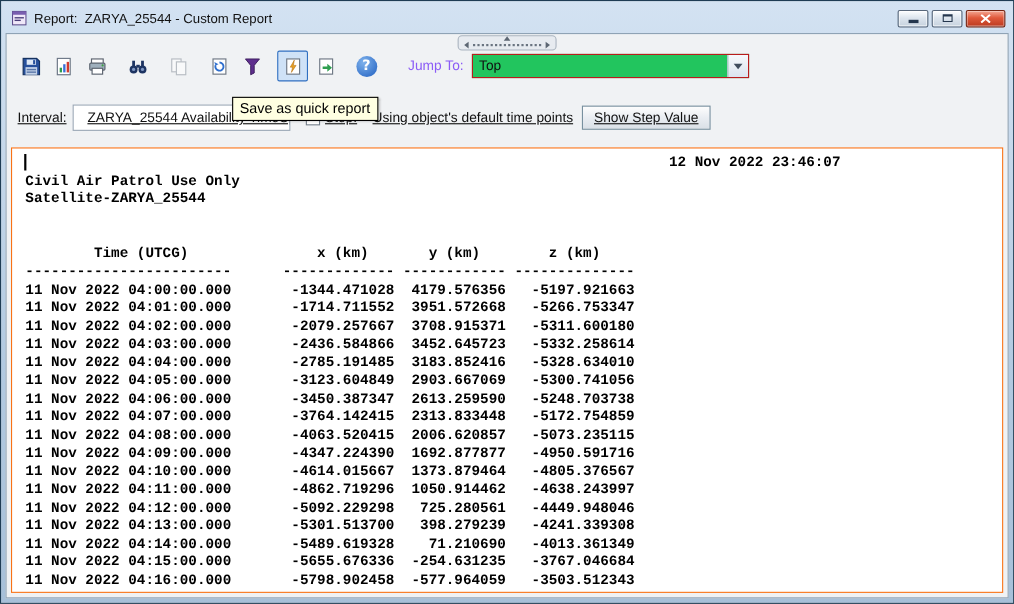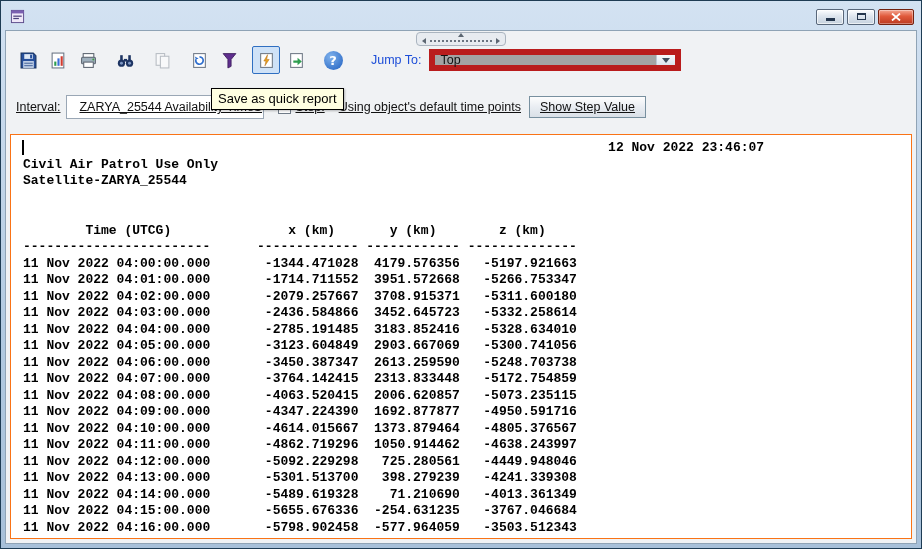--- a/index.html
+++ b/index.html
@@ -33,23 +33,23 @@
   
   .toolbar{position:absolute;top:14px;left:8px;height:30px;display:flex;align-items:center;}
   .tb-btn{width:26px;height:26px;display:flex;align-items:center;justify-content:center;
     border:1px solid transparent;border-radius:2px;margin-right:2px;}
   .tb-btn.active{border:1px solid #2f6fc1;background:#cfe2f7;}
   .tb-btn.disabled{opacity:.55;}
   .sp{width:7px;}
   .help-circle{width:19px;height:19px;border-radius:50%;
     background:radial-gradient(circle at 35% 30%,#7fb2ec,#1f5fc0);color:#fff;font-weight:bold;
     display:flex;align-items:center;justify-content:center;font-size:13px;font-family:"DejaVu Sans",sans-serif;}
-  .jump-label{margin-left:22px;font-size:12.5px;color:#1d4ed8;}
-  .combo{margin-left:7px;width:252px;height:22px;box-sizing:border-box;background:#a3a3a3;
-    border:6px solid #b91c1c;display:flex;align-items:center;}
+  .jump-label{margin-left:22px;font-size:12.5px;color:#8b5cf6;}
+  .combo{margin-left:7px;width:252px;height:22px;box-sizing:border-box;background:#22c55e;
+    border:1px solid #b91c1c;display:flex;align-items:center;}
   .combo-value{padding-left:6px;font-size:12.5px;color:#111;flex:1;}
   .combo-arrow{width:18px;height:100%;background:linear-gradient(#f6f9fc,#dbe4ee);border-left:1px solid #bcc8d4;
     display:flex;align-items:center;justify-content:center;}
   .tri-down{width:0;height:0;border-left:4px solid transparent;border-right:4px solid transparent;border-top:5px solid #3f4c5c;}
   
   .options{position:absolute;left:10px;top:63px;height:26px;display:flex;align-items:center;font-size:12.5px;color:#111;text-decoration:underline;}
   .opt-label{margin-right:6px;}
   .interval-field{height:24px;width:198px;box-sizing:border-box;border:1px solid #9aa7b5;background:#fff;
     display:flex;align-items:center;gap:6px;padding:0 6px;overflow:hidden;white-space:nowrap;}
   .checkbox{width:13px;height:13px;box-sizing:border-box;border:1px solid #707b87;background:#fff;margin:0 4px 0 14px;}
@@ -73,20 +73,21 @@
 
   <div class="titlebar">
     <span class="app-icon">
       <svg width="15" height="15" viewBox="0 0 16 16">
           <rect x="1.5" y="1.5" width="13" height="13" fill="#efe7f8" stroke="#5b4a8a"></rect>
           <rect x="1.5" y="1.5" width="13" height="3.2" fill="#7a5fb0"></rect>
           <rect x="3.5" y="7" width="9" height="1.3" fill="#4a3f7a"></rect>
           <rect x="3.5" y="9.5" width="6" height="1.3" fill="#4a3f7a"></rect>
         </svg>
     </span>
+    <span class="title">Report:  ZARYA_25544 - Custom Report</span>
     <span class="win-btns">
       <span class="win-btn">
           <span class="glyph-min"></span>
         </span>
       <span class="win-btn">
           <span class="glyph-max"></span>
         </span>
       <span class="win-btn close">
         <svg width="10" height="8" viewBox="0 0 10 8">
             <path d="M1 0.5L9 7.5M9 0.5L1 7.5" stroke="#fff" stroke-width="1.8"></path>

